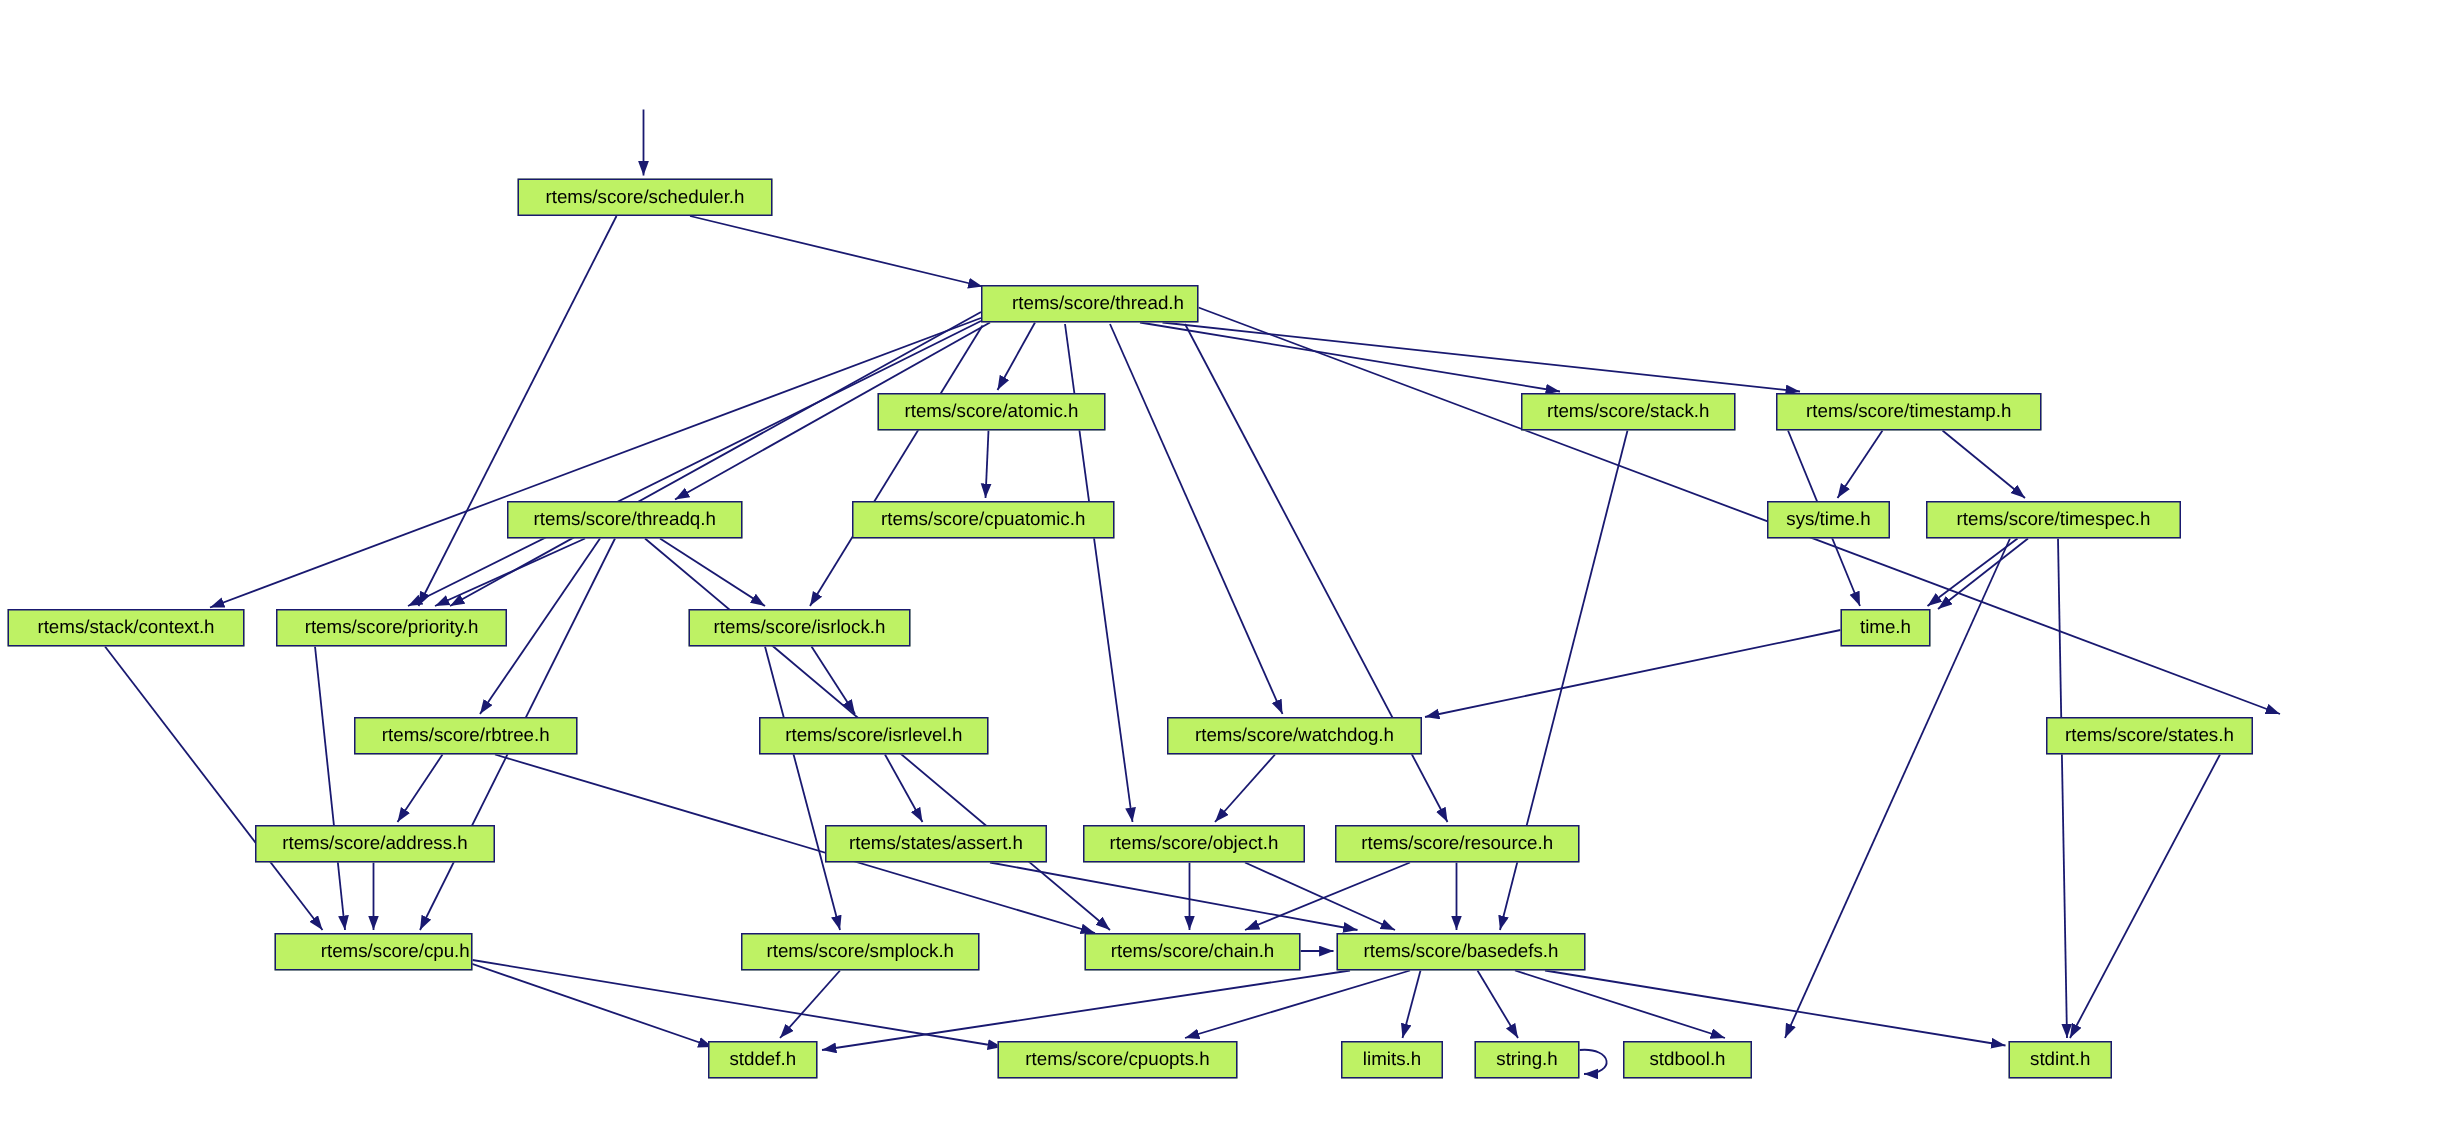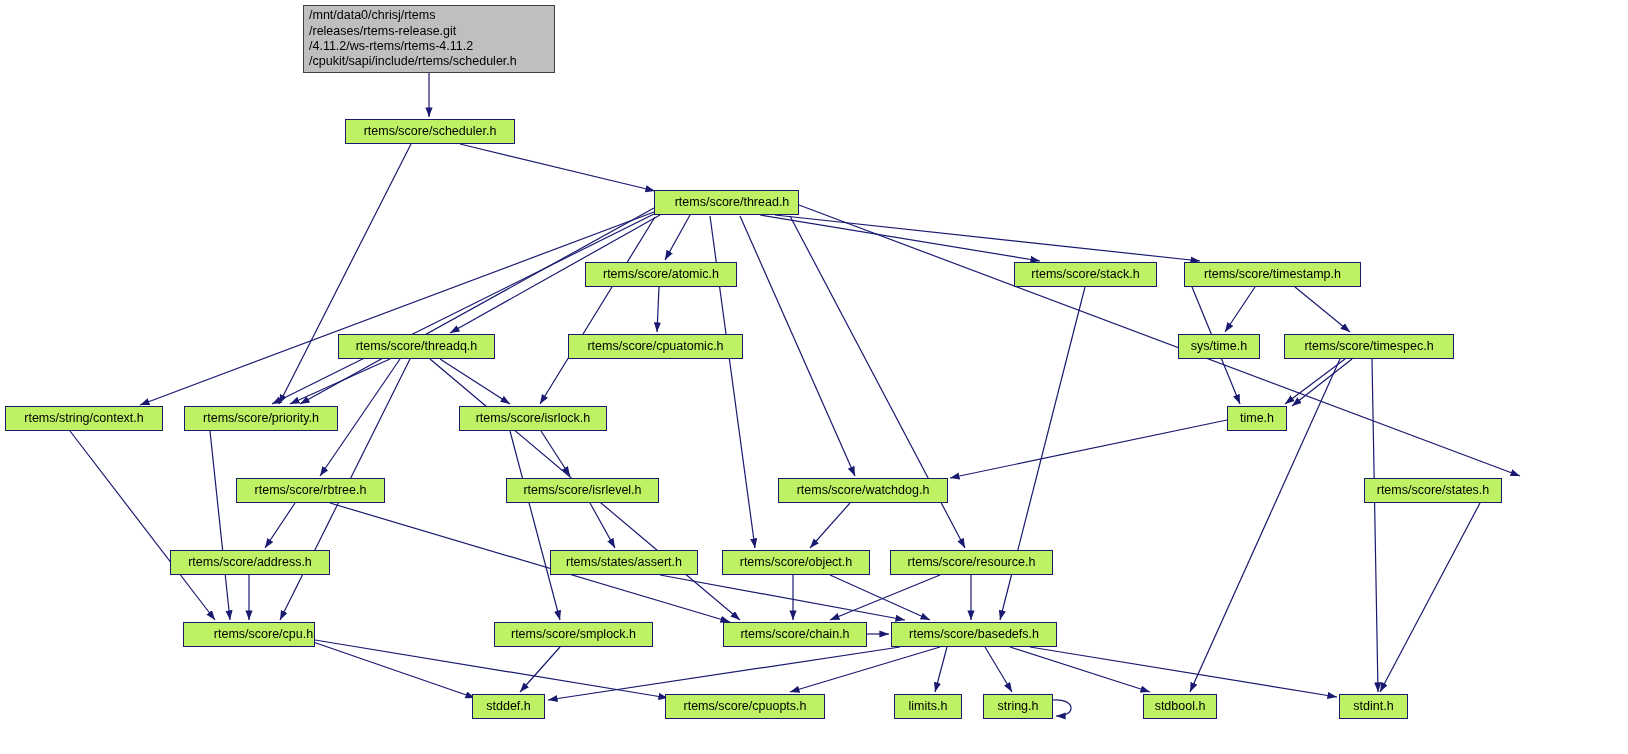--- a/index.html
+++ b/index.html
@@ -170,44 +170,40 @@
 
       <path d="M315,640 L668,698"></path>
     </g>
 
     <g fill="none" stroke="#191970" stroke-width="1.2">
       <path d="M1053,700 C1075,698 1078,716 1056,716" marker-end="url(#arrow)"></path>
     </g>
 
   </svg>
 
-  <div class="node root" style="left:303px; top:5px; width:252px; height:68px;">/mnt/data0/chrisj/rtems
-/releases/rtems-release.git
-/4.11.2/ws-rtems/rtems-4.11.2
-/cpukit/sapi/include/rtems/scheduler.h</div>
 
   <div class="node" style="left:345px; top:119px; width:170px; height:25px;">rtems/score/scheduler.h</div>
 
   <div class="node" style="left:654px; top:190px; width:145px; height:25px;padding-left:16px;">rtems/score/thread.h</div>
 
   <div class="node" style="left:585px; top:262px; width:152px; height:25px;">rtems/score/atomic.h</div>
 
   <div class="node" style="left:1014px; top:262px; width:143px; height:25px;">rtems/score/stack.h</div>
 
   <div class="node" style="left:1184px; top:262px; width:177px; height:25px;">rtems/score/timestamp.h</div>
 
   <div class="node" style="left:568px; top:334px; width:175px; height:25px;">rtems/score/cpuatomic.h</div>
 
   <div class="node" style="left:338px; top:334px; width:157px; height:25px;">rtems/score/threadq.h</div>
 
   <div class="node" style="left:1178px; top:334px; width:82px; height:25px;">sys/time.h</div>
 
   <div class="node" style="left:1284px; top:334px; width:170px; height:25px;">rtems/score/timespec.h</div>
 
-  <div class="node" style="left:5px; top:406px; width:158px; height:25px;">rtems/string/context.h</div>
+  <div class="node" style="left:5px; top:406px; width:158px; height:25px;">rtems/stack/context.h</div>
 
   <div class="node" style="left:184px; top:406px; width:154px; height:25px;">rtems/score/priority.h</div>
 
   <div class="node" style="left:459px; top:406px; width:148px; height:25px;">rtems/score/isrlock.h</div>
 
   <div class="node" style="left:1227px; top:406px; width:60px; height:25px;">time.h</div>
 
   <div class="node" style="left:236px; top:478px; width:149px; height:25px;">rtems/score/rbtree.h</div>
 
   <div class="node" style="left:506px; top:478px; width:153px; height:25px;">rtems/score/isrlevel.h</div>
@@ -233,17 +229,17 @@
   <div class="node" style="left:891px; top:622px; width:166px; height:25px;">rtems/score/basedefs.h</div>
 
   <div class="node" style="left:472px; top:694px; width:73px; height:25px;">stddef.h</div>
 
   <div class="node" style="left:665px; top:694px; width:160px; height:25px;">rtems/score/cpuopts.h</div>
 
   <div class="node" style="left:894px; top:694px; width:68px; height:25px;">limits.h</div>
 
   <div class="node" style="left:983px; top:694px; width:70px; height:25px;">string.h</div>
 
-  <div class="node" style="left:1143px; top:694px; width:74px; height:25px;">stdbool.h</div>
+  <div class="node" style="left:1082px; top:694px; width:86px; height:25px;">stdbool.h</div>
 
   <div class="node" style="left:1339px; top:694px; width:69px; height:25px;">stdint.h</div>
 
 </div>
 
 </body></html>

